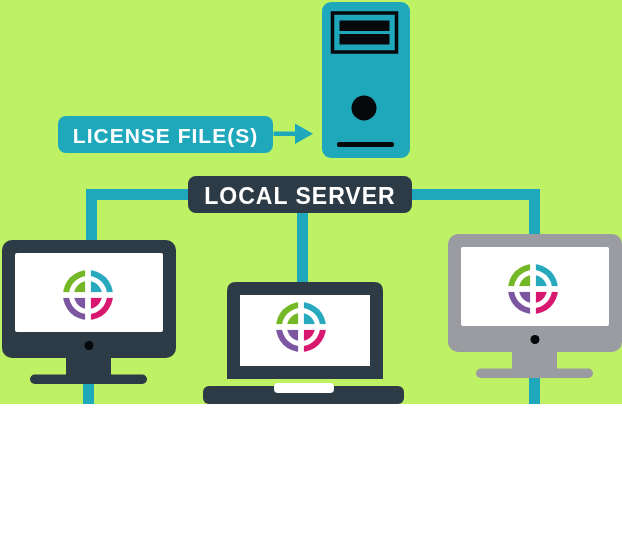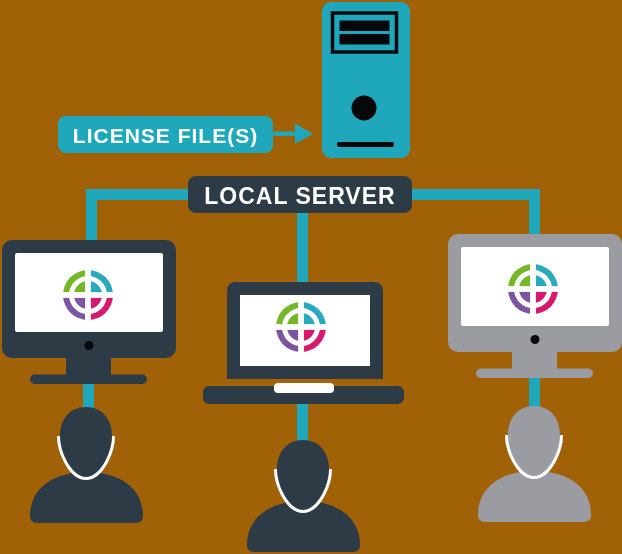--- a/index.html
+++ b/index.html
@@ -3,22 +3,22 @@
 <meta charset="utf-8">
 <style>
   html, body {
     margin: 0;
     padding: 0;
     background: #ffffff;
   }
   .stage {
     position: relative;
     width: 622px;
-    height: 554px;
-    background: #a16207;
+    height: 404px;
+    background: #bef264;
     overflow: hidden;
     font-family: "Liberation Sans", sans-serif;
   }
   svg { display: block; }
 
   
   .c-teal    { fill: #1FA8BC; }
   .c-dark    { fill: #2D3B46; }
   .c-gray    { fill: #9B9BA2; }
   .c-black   { fill: #06090c; }

